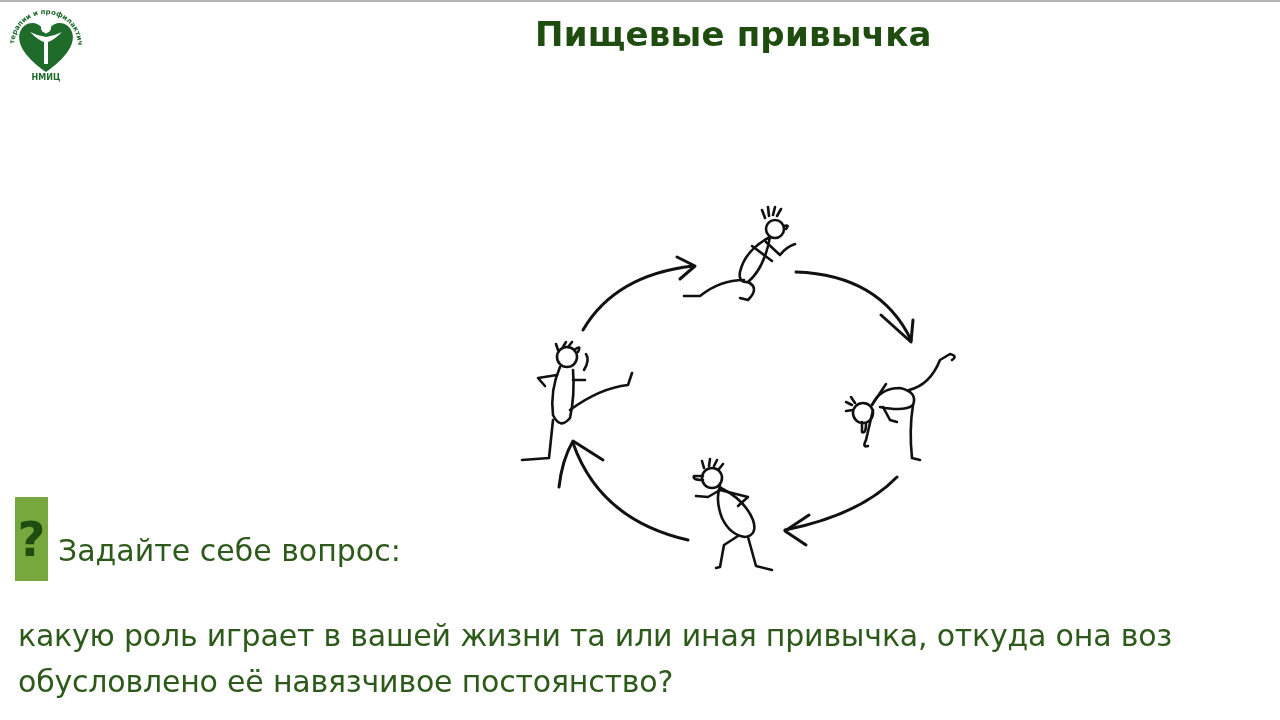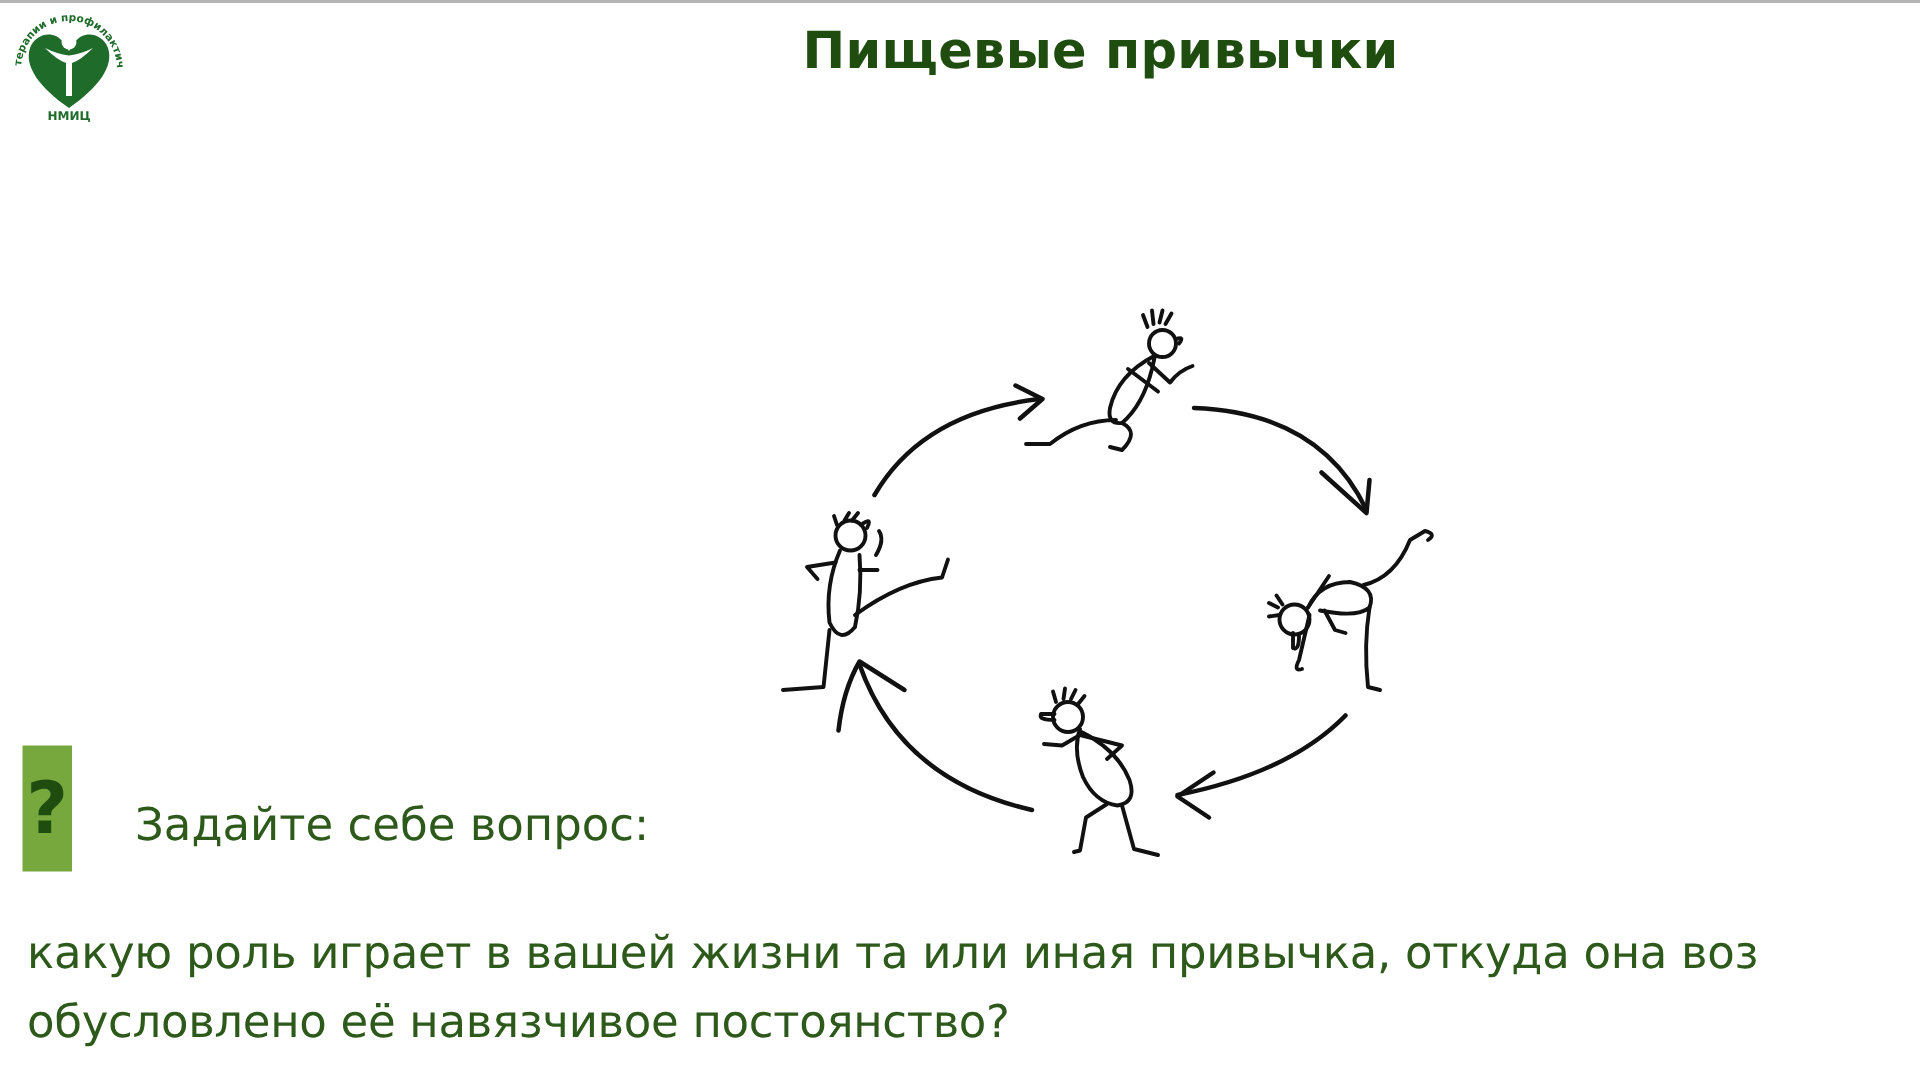--- a/index.html
+++ b/index.html
@@ -63,21 +63,20 @@
       font-weight: bold;
       color: #1f4d10;
       line-height: 1;
     }
     .question-label {
       position: absolute;
       left: 58px; top: 533px;
       font-size: 30px;
       color: #2d5a1b;
       white-space: nowrap;
-      margin-left: 32px;
     }
     .question-body {
       position: absolute;
       left: 18px; top: 613px;
       width: 1400px;
       font-size: 30px;
       color: #2d5a1b;
       line-height: 46px;
       white-space: nowrap;
       letter-spacing: -0.2px;
@@ -100,21 +99,21 @@
       </text>
 
       <path d="M42 70 C 22 56, 12 42, 16 30 C 20 20, 32 18, 38 26 C 40 29, 42 32, 42 32 C 42 32, 44 29, 46 26 C 52 18, 64 20, 68 30 C 72 42, 62 56, 42 70 Z" fill="#1e6b2a"></path>
 
       <circle cx="42" cy="26" r="5" fill="#ffffff"></circle>
       <path d="M26 30 Q 34 38 40 40 L 40 62 L 44 62 L 44 40 Q 50 38 58 30 Q 50 34 42 35 Q 34 34 26 30 Z" fill="#ffffff"></path>
       <text x="42" y="78" text-anchor="middle" font-family="DejaVu Sans, sans-serif" font-size="8" font-weight="bold" fill="#1e6b2a">НМИЦ</text>
     </svg>
   </div>
 
-  <div class="title">Пищевые привычки</div>
+  <div class="title">Пищевые привычка</div>
 
   <div class="illustration">
     <svg width="480" height="390" viewBox="505 200 480 390" fill="none" stroke="#111" stroke-width="3" stroke-linecap="round" stroke-linejoin="round">
 
       <g>
         <path d="M583 330 Q 615 275 693 266"></path>
         <path d="M677 257 L 695 266 L 680 279"></path>
       </g>
 
       <g>

